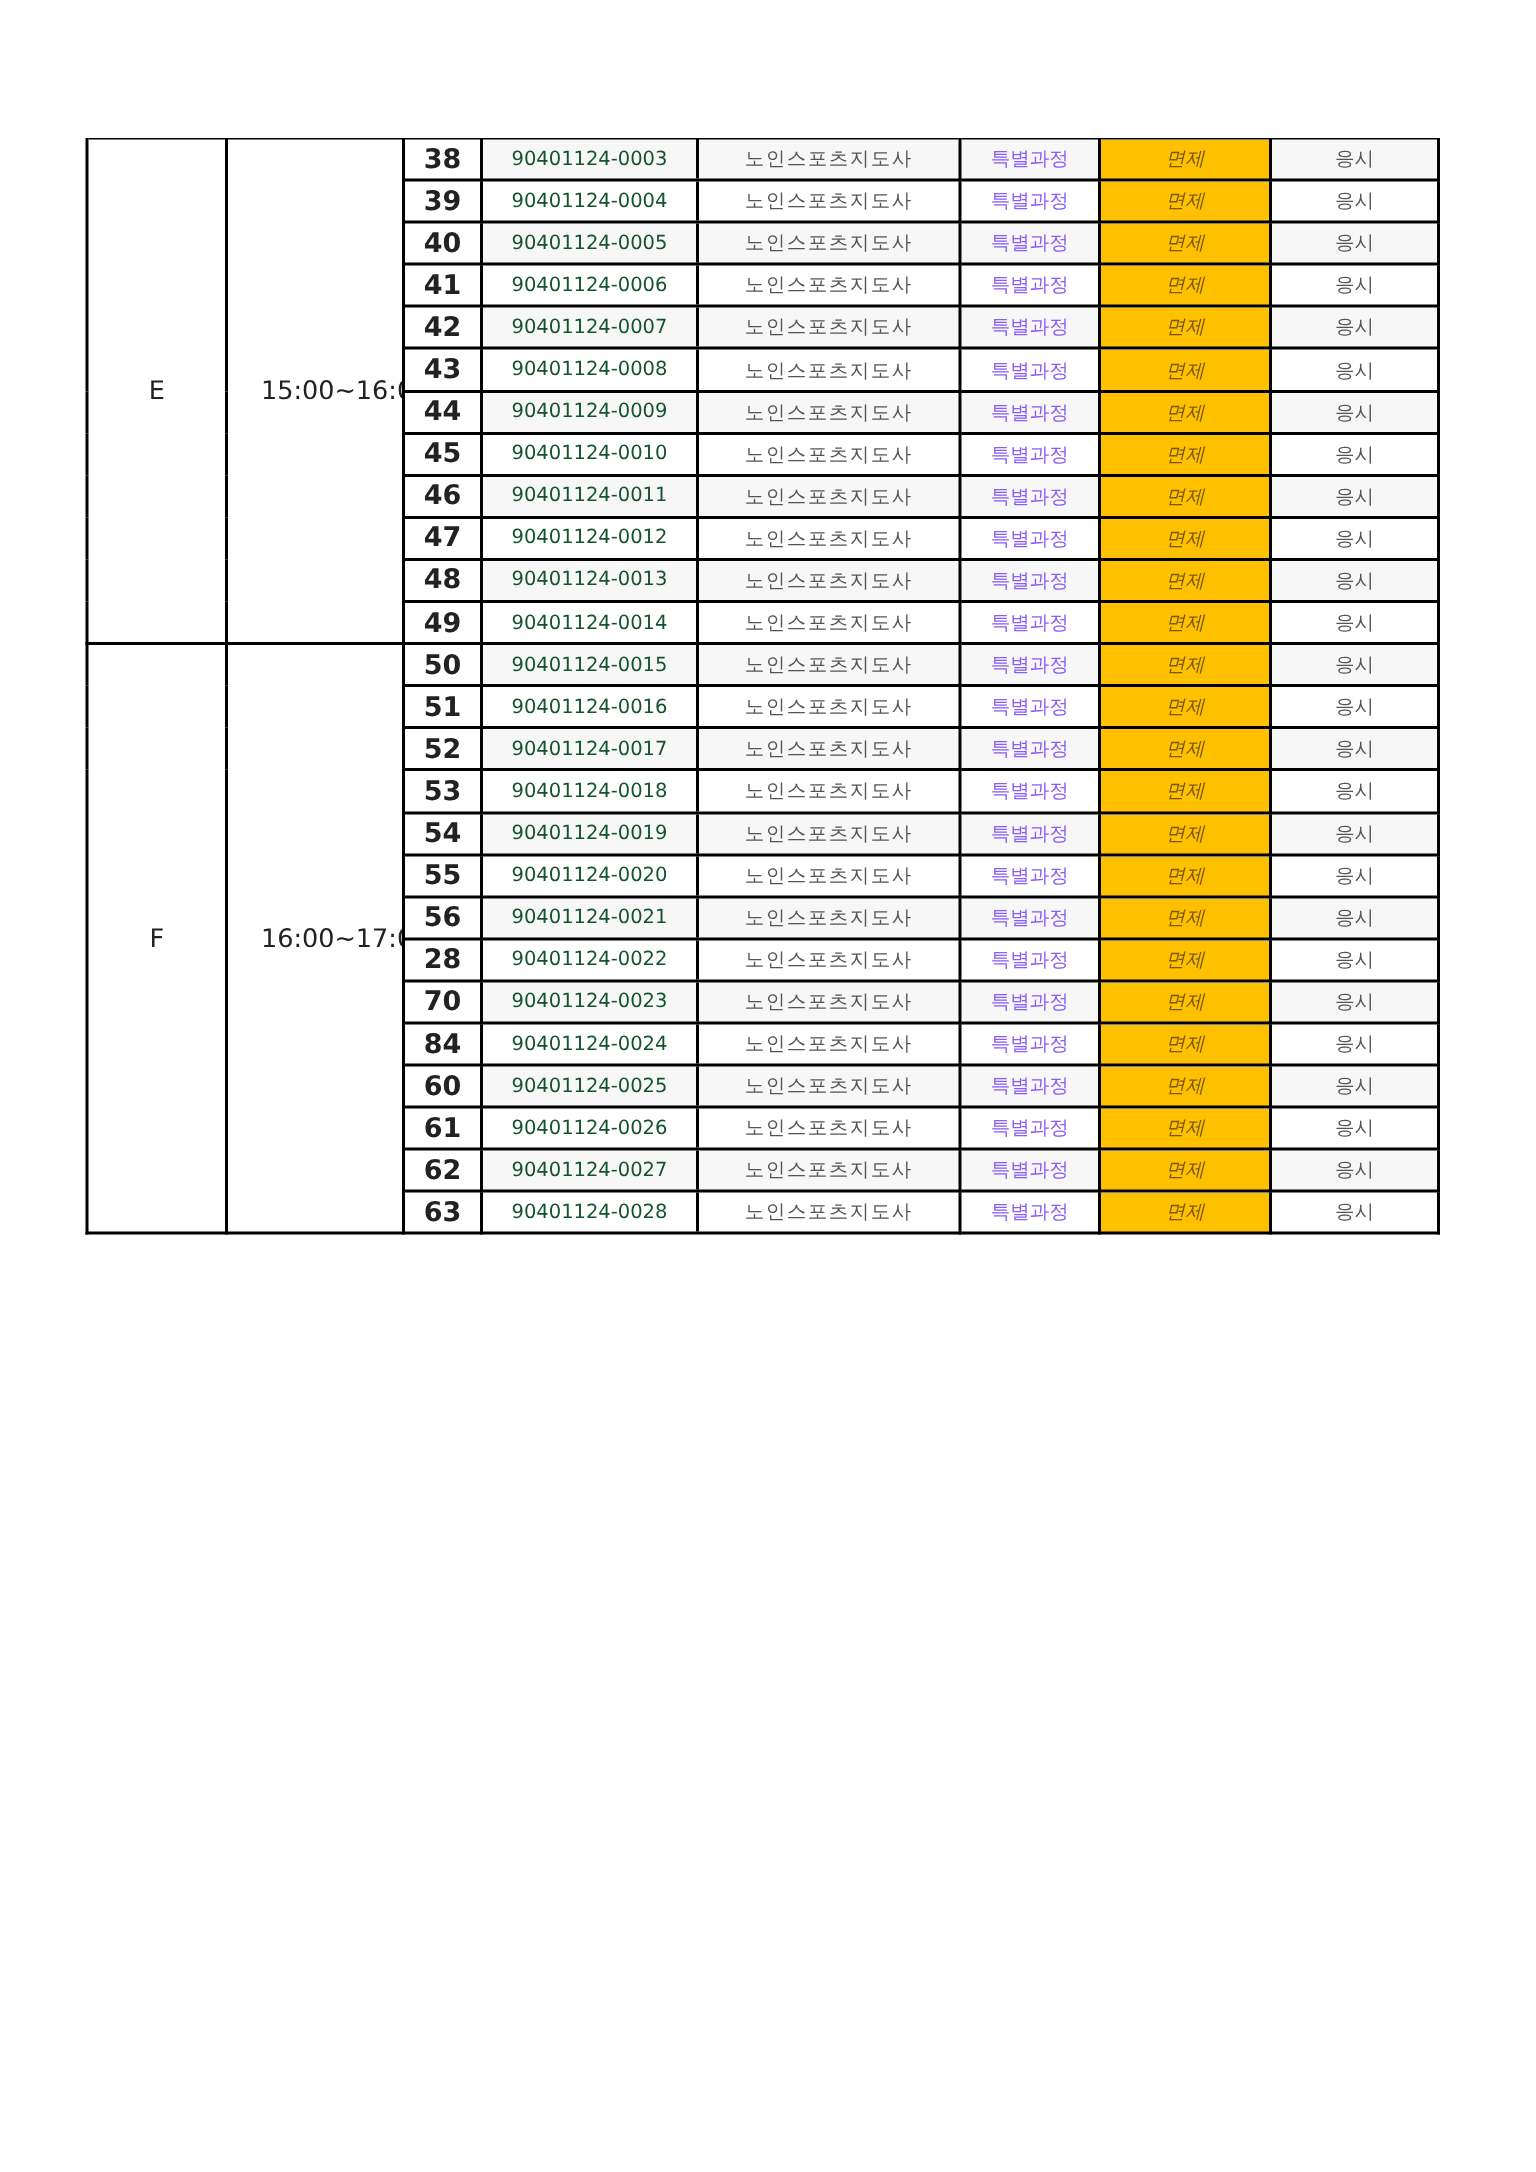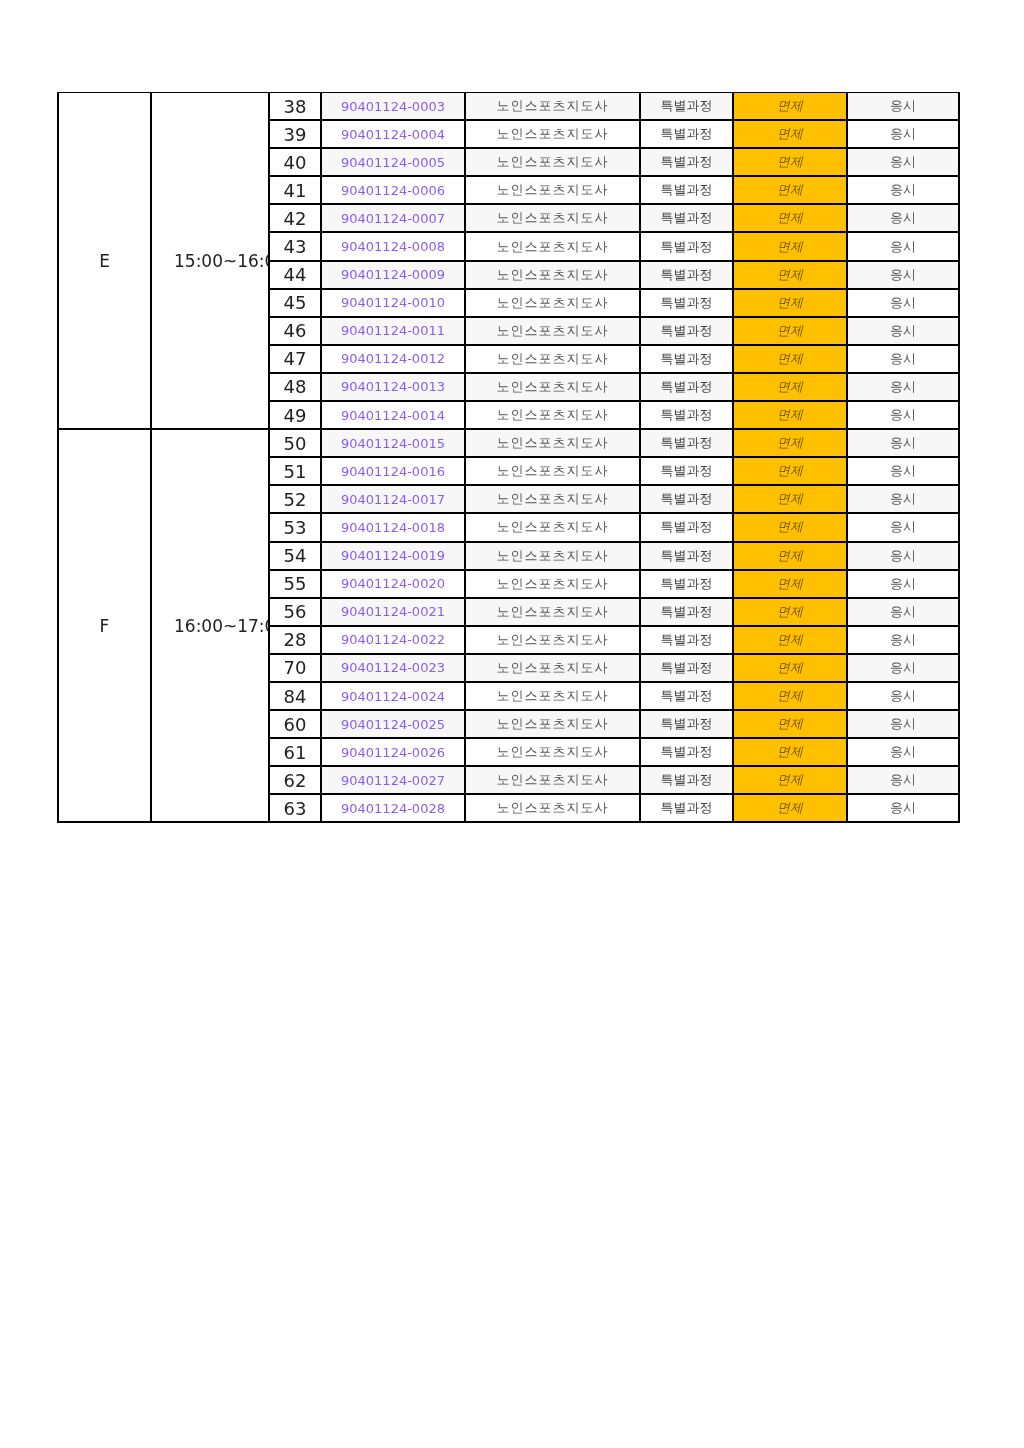--- a/index.html
+++ b/index.html
@@ -8,24 +8,24 @@
     position:absolute; left:57px; top:92px;
     border-collapse:collapse; table-layout:fixed;
     width:901px;
   }
   table.sched td {
     height:26.1px; padding:0; text-align:center; vertical-align:middle;
     border:1px solid #333; font-size:13px; color:#444; overflow:hidden; white-space:nowrap;
   }
   table.sched td.grp { border:2px solid #000; font-size:17px; color:#222; }
   table.sched td.time { border:2px solid #000; font-size:17px; color:#222;padding-left:22px; }
-  table.sched td.no { font-size:18px; color:#222; border-left:2px solid #000; border-right:2px solid #000; }
-  table.sched td.id { font-size:13px; color:#8b5cf6; }
+  table.sched td.no { font-size:18px; color:#222; border-left:2px solid #000; border-right:2px solid #000;font-weight:bold; }
+  table.sched td.id { font-size:13px; color:#14532d; }
   table.sched td.course { letter-spacing:1px; color:#555; border-left:2px solid #000; border-right:2px solid #000;margin-left:14px; }
-  table.sched td.ctype { color:#404040; border-right:2px solid #000;margin-top:36px; }
+  table.sched td.ctype { color:#8b5cf6; border-right:2px solid #000;margin-top:36px; }
   table.sched td.exempt { background:#ffc000; color:#7a5a00; border-right:2px solid #000;font-style:italic; }
   table.sched td.status { color:#555; border-right:2px solid #000; }
   table.sched tr.alt td.id, table.sched tr.alt td.course, table.sched tr.alt td.ctype, table.sched tr.alt td.status { background:#f7f7f7; }
   table.sched tr td { border-bottom:2px solid #000; }
   table.sched tr:first-child td { border-top:1px solid #000; }
 </style>
 </head>
 <body>
 
 <table class="sched">

